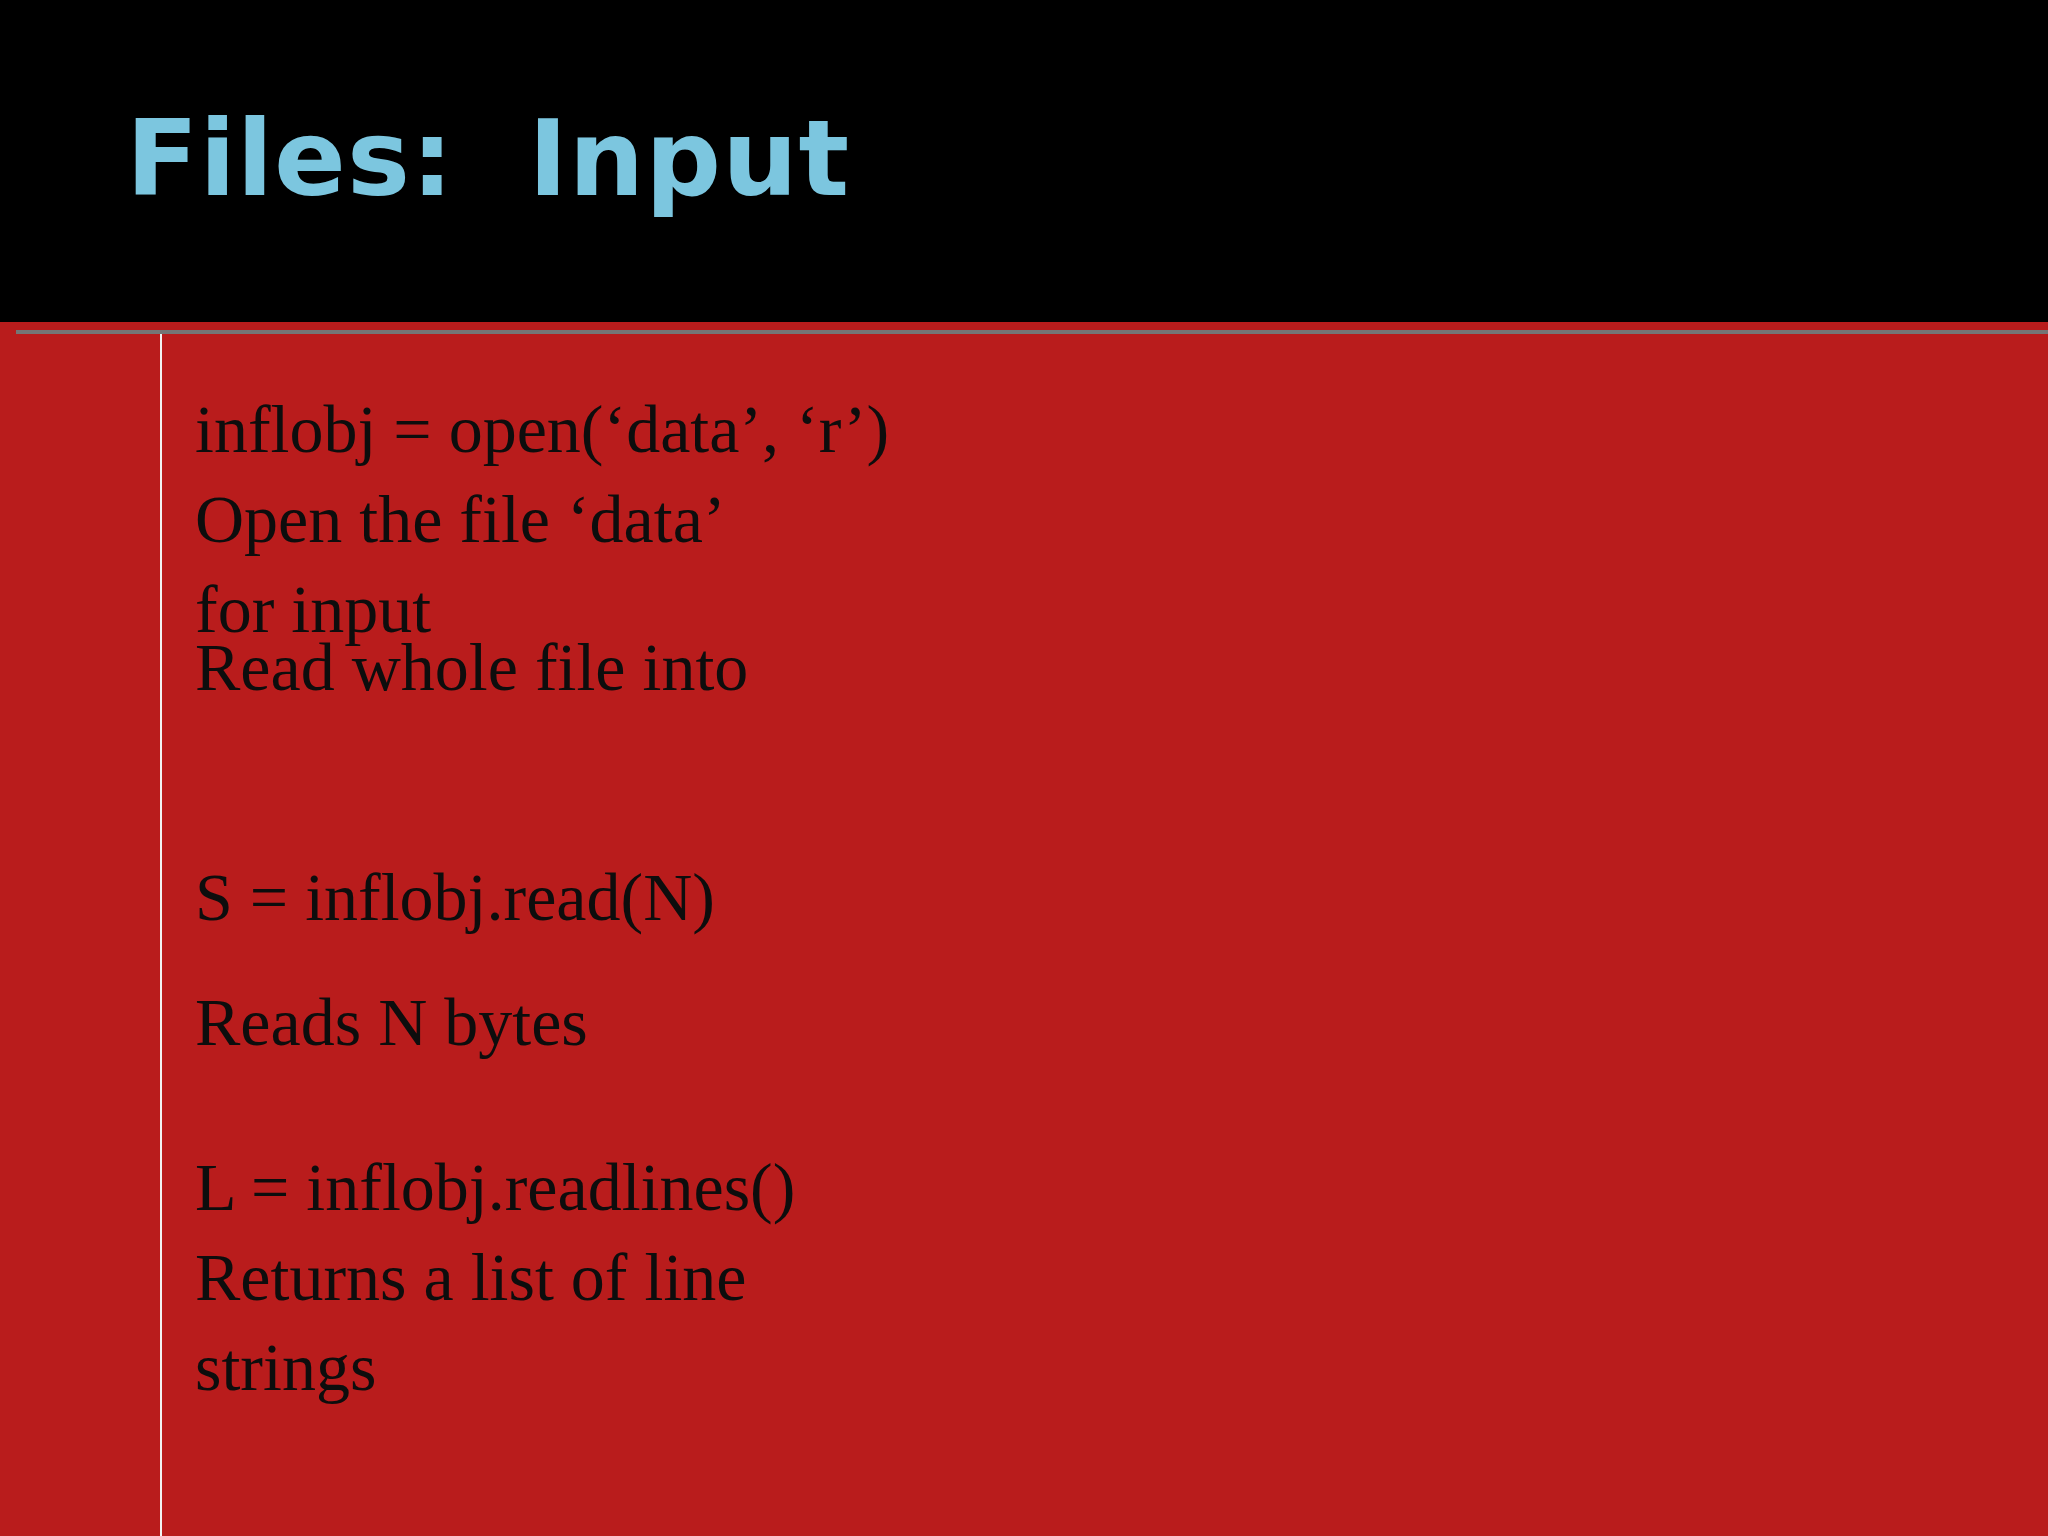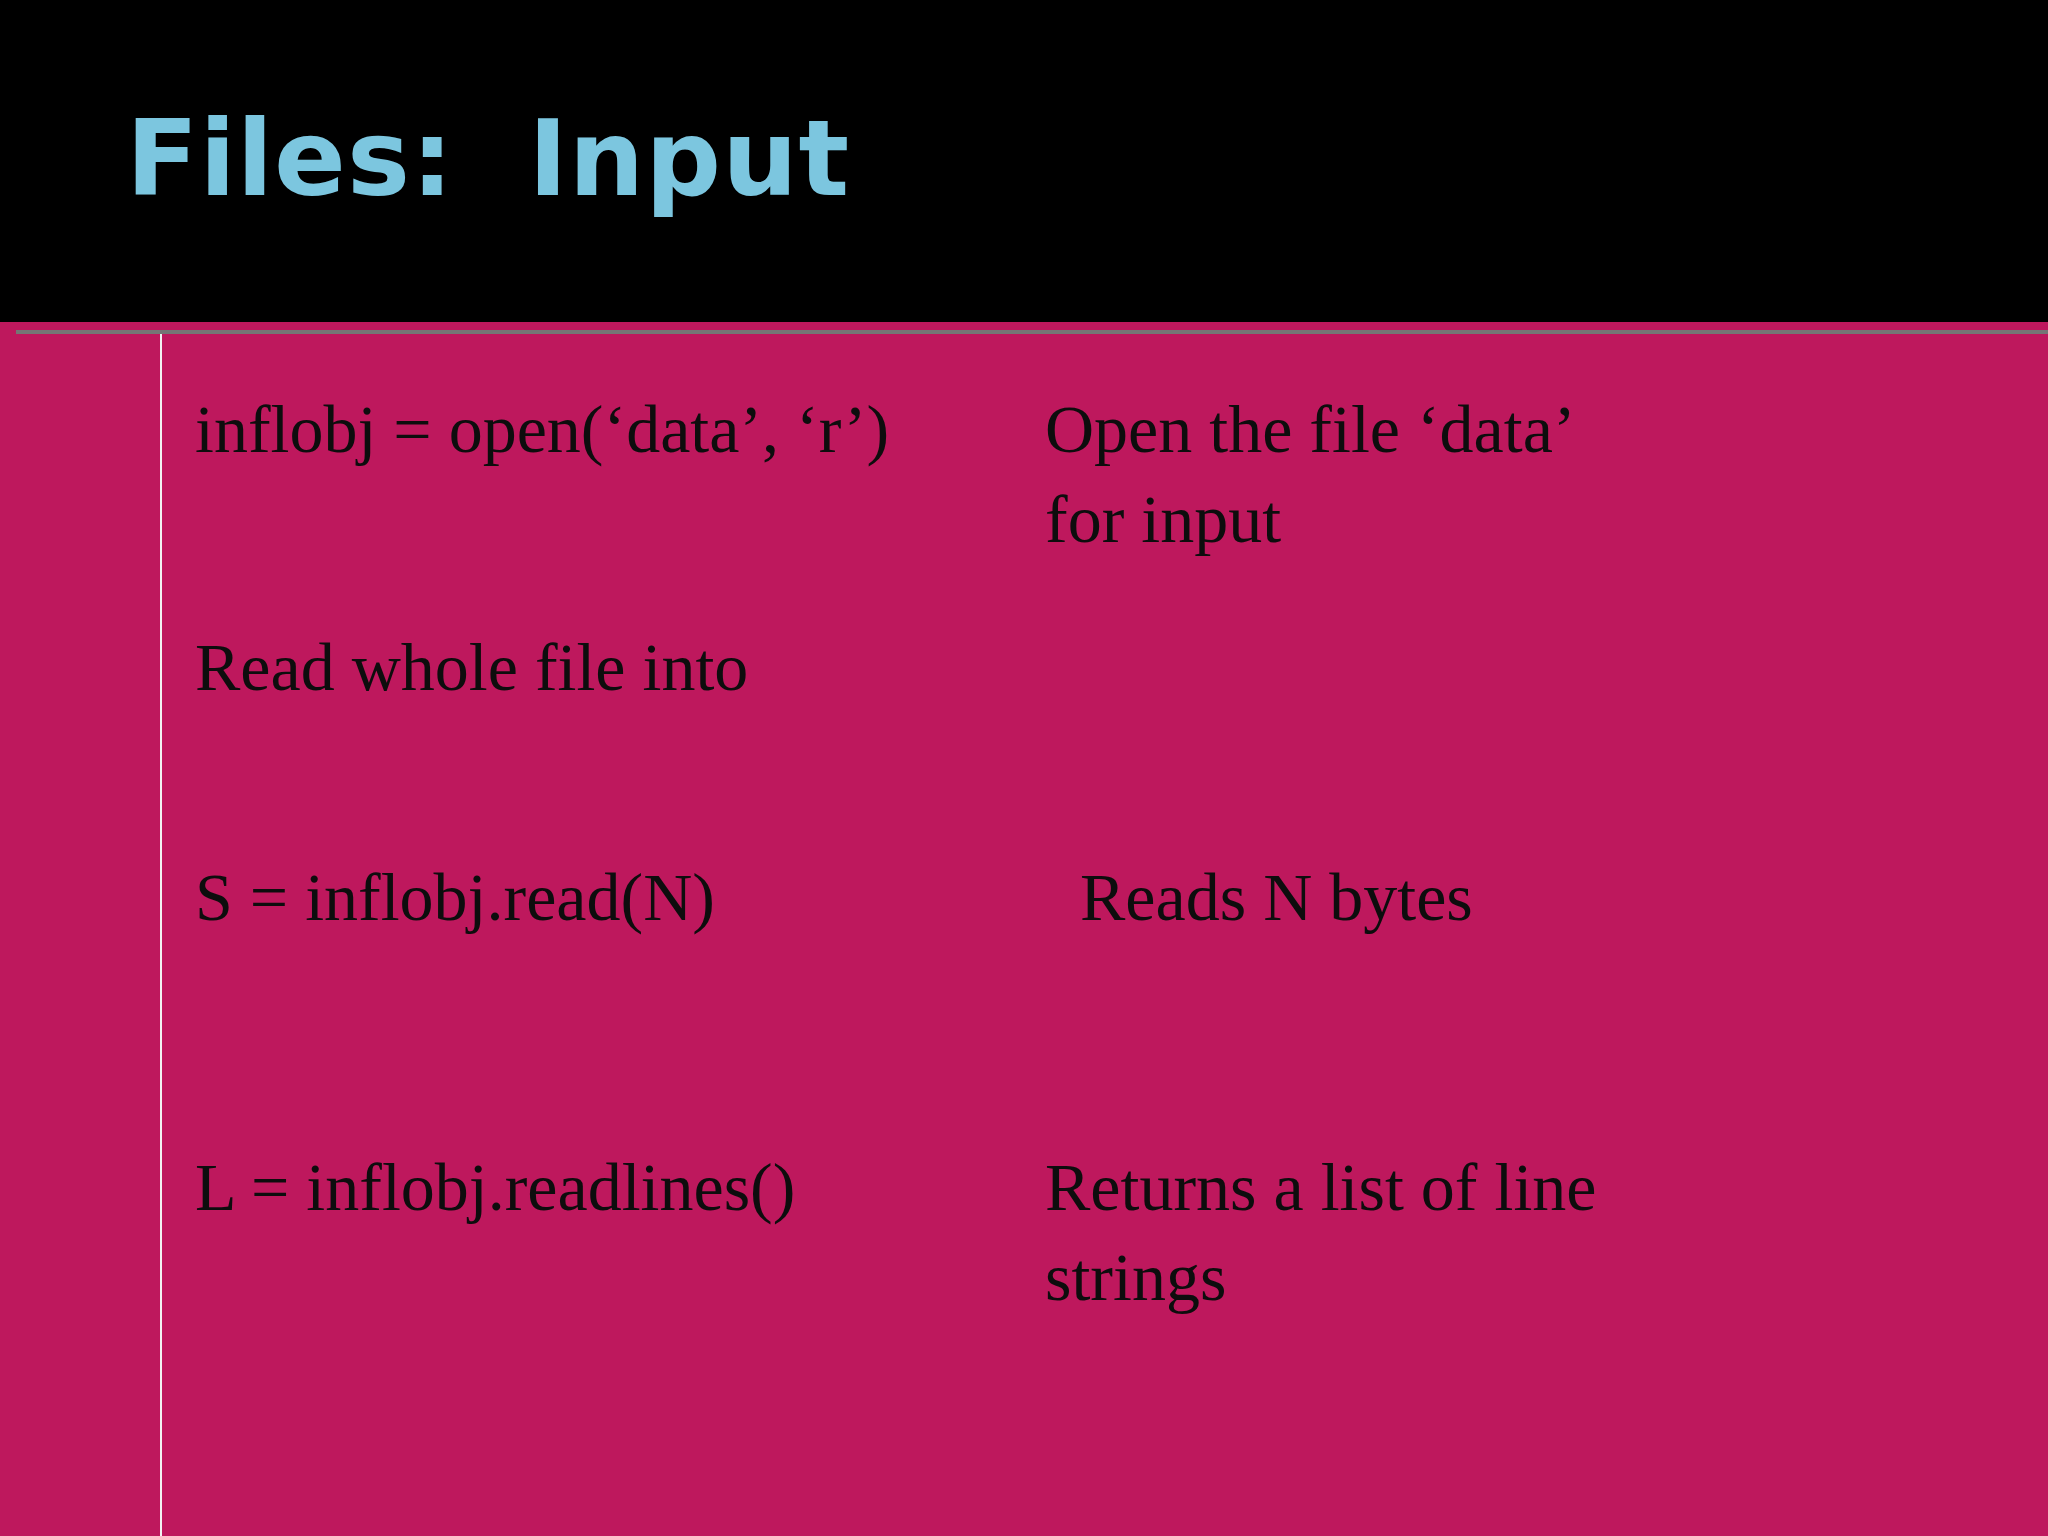--- a/index.html
+++ b/index.html
@@ -4,21 +4,21 @@
 <style>
   html, body {
     margin: 0;
     padding: 0;
     background: #ffffff;
   }
   .slide {
     position: relative;
     width: 2048px;
     height: 1536px;
-    background: #be185d;
+    background: #b91c1c;
     overflow: hidden;
     font-family: "Liberation Serif", serif;
     color: #0d0d0d;
   }
   .header-bar {
     position: absolute;
     top: 0; left: 0; right: 0;
     height: 322px;
     background: #000000;
   }
@@ -54,20 +54,21 @@
   .content {
     position: absolute;
     top: 0; left: 0; right: 0; bottom: 0;
   }
   .row {
     position: absolute;
     left: 195px;
     right: 30px;
     display: flex;
     align-items: flex-start;
+    flex-direction: column;
   }
   .row-1 { top: 384px; }
   .row-2 { top: 622px; }
   .row-3 { top: 852px; gap: 35px; }
   .row-4 { top: 1142px; }
   .code-cell {
     flex: none;
     width: 850px;
     font-size: 68px;
     line-height: 90px;

